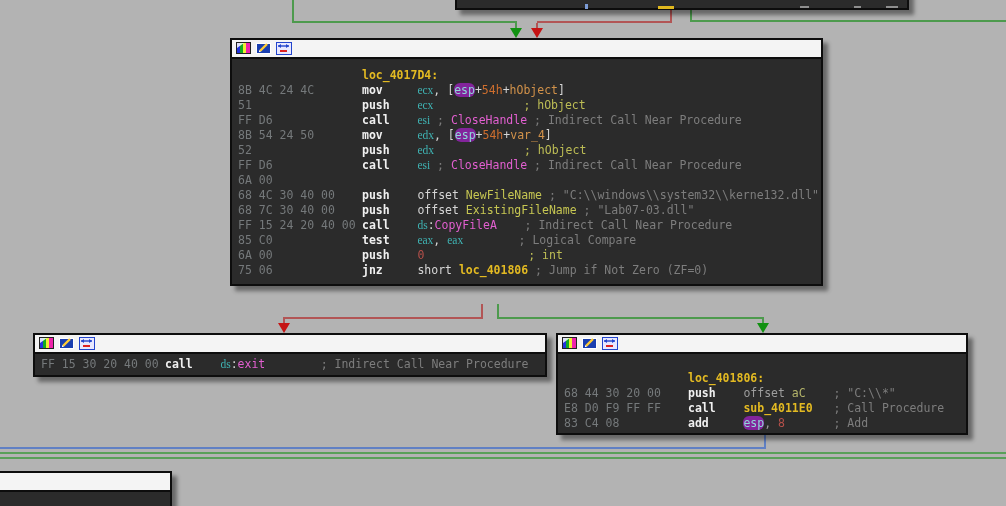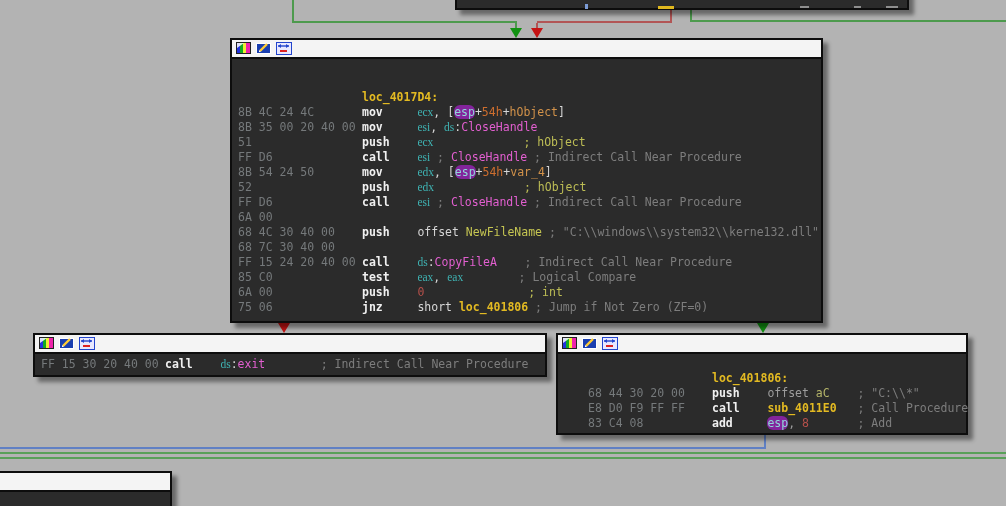--- a/index.html
+++ b/index.html
@@ -107,32 +107,31 @@
       <span class="ticon">
         <svg width="16" height="13">
             <rect x="0.5" y="0.5" width="15" height="12" fill="#e8e8ff" stroke="#2244cc"></rect>
             <line x1="2" y1="4" x2="13" y2="4" stroke="#2244cc" stroke-width="1.4"></line>
             <polygon points="2,4 5,2 5,6" fill="#2244cc"></polygon>
             <polygon points="13,4 10,2 10,6" fill="#2244cc"></polygon>
             <rect x="4" y="8" width="7" height="2" fill="#dd2222"></rect>
           </svg>
       </span>
     </div>
-    <div class="nodebody" style="padding:31px 0 6px 0;">
+    <div class="nodebody" style="padding:9px 0 6px 0;">
         <div class="asmrow"><span class="bytes"></span><span class="code"><span class="seg-label">loc_4017D4:</span></span></div>
         <div class="asmrow"><span class="bytes">8B 4C 24 4C</span><span class="code"><span class="seg-mn">mov     </span><span class="seg-reg">ecx</span><span class="seg-pln">, [</span><span class="seg-hl">esp</span><span class="seg-pln">+</span><span class="seg-num">54h</span><span class="seg-pln">+</span><span class="seg-var">hObject</span><span class="seg-pln">]</span></span></div>
-        <div class="asmrow"><span class="bytes">8B 35 00 20 40 00</span><span class="code"><span class="seg-mn">mov     </span><span class="seg-reg">esi</span><span class="seg-pln">, </span><span class="seg-reg">ds</span><span class="seg-pln">:</span><span class="seg-pink">CloseHandle</span></span></div>
         <div class="asmrow"><span class="bytes">51</span><span class="code"><span class="seg-mn">push    </span><span class="seg-reg">ecx</span><span class="seg-pln">             </span><span class="seg-cmty">; hObject</span></span></div>
         <div class="asmrow"><span class="bytes">FF D6</span><span class="code"><span class="seg-mn">call    </span><span class="seg-reg">esi</span><span class="seg-cmtg"> ; </span><span class="seg-pink">CloseHandle</span><span class="seg-cmtg"> ; Indirect Call Near Procedure</span></span></div>
         <div class="asmrow"><span class="bytes">8B 54 24 50</span><span class="code"><span class="seg-mn">mov     </span><span class="seg-reg">edx</span><span class="seg-pln">, [</span><span class="seg-hl">esp</span><span class="seg-pln">+</span><span class="seg-num">54h</span><span class="seg-pln">+</span><span class="seg-var">var_4</span><span class="seg-pln">]</span></span></div>
         <div class="asmrow"><span class="bytes">52</span><span class="code"><span class="seg-mn">push    </span><span class="seg-reg">edx</span><span class="seg-pln">             </span><span class="seg-cmty">; hObject</span></span></div>
         <div class="asmrow"><span class="bytes">FF D6</span><span class="code"><span class="seg-mn">call    </span><span class="seg-reg">esi</span><span class="seg-cmtg"> ; </span><span class="seg-pink">CloseHandle</span><span class="seg-cmtg"> ; Indirect Call Near Procedure</span></span></div>
         <div class="asmrow"><span class="bytes">6A 00</span></div>
         <div class="asmrow"><span class="bytes">68 4C 30 40 00</span><span class="code"><span class="seg-mn">push    </span><span class="seg-pln">offset </span><span class="seg-namy">NewFileName</span><span class="seg-cmtg"> ; "C:\\windows\\system32\\kerne132.dll"</span></span></div>
-        <div class="asmrow"><span class="bytes">68 7C 30 40 00</span></div>
+        <div class="asmrow"><span class="bytes">68 7C 30 40 00</span><span class="code"><span class="seg-mn">push    </span><span class="seg-pln">offset </span><span class="seg-namy">ExistingFileName</span><span class="seg-cmtg"> ; "Lab07-03.dll"</span></span></div>
         <div class="asmrow"><span class="bytes">FF 15 24 20 40 00</span><span class="code"><span class="seg-mn">call    </span><span class="seg-reg">ds</span><span class="seg-pln">:</span><span class="seg-pink">CopyFileA</span><span class="seg-pln">    </span><span class="seg-cmtg">; Indirect Call Near Procedure</span></span></div>
         <div class="asmrow"><span class="bytes">85 C0</span><span class="code"><span class="seg-mn">test    </span><span class="seg-reg">eax</span><span class="seg-pln">, </span><span class="seg-reg">eax</span><span class="seg-pln">        </span><span class="seg-cmtg">; Logical Compare</span></span></div>
         <div class="asmrow"><span class="bytes">6A 00</span><span class="code"><span class="seg-mn">push    </span><span class="seg-imm">0</span><span class="seg-pln">               </span><span class="seg-cmty">; int</span></span></div>
         <div class="asmrow"><span class="bytes">75 06</span><span class="code"><span class="seg-mn">jnz     </span><span class="seg-pln">short </span><span class="seg-locref">loc_401806</span><span class="seg-cmtg"> ; Jump if Not Zero (ZF=0)</span></span></div>
       </div>
   </div>
 
   <div class="node" style="left:33px;top:333px;width:510px;">
     <div class="titlebar">
       <span class="ticon">
@@ -189,21 +188,21 @@
       <span class="ticon">
         <svg width="16" height="13">
             <rect x="0.5" y="0.5" width="15" height="12" fill="#e8e8ff" stroke="#2244cc"></rect>
             <line x1="2" y1="4" x2="13" y2="4" stroke="#2244cc" stroke-width="1.4"></line>
             <polygon points="2,4 5,2 5,6" fill="#2244cc"></polygon>
             <polygon points="13,4 10,2 10,6" fill="#2244cc"></polygon>
             <rect x="4" y="8" width="7" height="2" fill="#dd2222"></rect>
           </svg>
       </span>
     </div>
-    <div class="nodebody" style="padding:17px 12px 2px 0;margin-left:24px;">
+    <div class="nodebody" style="padding:17px 12px 2px 0;">
         <div class="asmrow"><span class="bytes"></span><span class="code"><span class="seg-label">loc_401806:</span></span></div>
         <div class="asmrow"><span class="bytes">68 44 30 20 00</span><span class="code"><span class="seg-mn">push    </span><span class="seg-dim">offset </span><span class="seg-namyd">aC</span><span class="seg-pln">    </span><span class="seg-cmtg">; "C:\\*"</span></span></div>
         <div class="asmrow"><span class="bytes">E8 D0 F9 FF FF</span><span class="code"><span class="seg-mn">call    </span><span class="seg-locref">sub_4011E0</span><span class="seg-pln">   </span><span class="seg-cmtg">; Call Procedure</span></span></div>
         <div class="asmrow"><span class="bytes">83 C4 08</span><span class="code"><span class="seg-mn">add     </span><span class="seg-hl">esp</span><span class="seg-dim">, </span><span class="seg-imm">8</span><span class="seg-pln">       </span><span class="seg-cmtg">; Add</span></span></div>
       </div>
   </div>
 
   <div class="node" style="left:-70px;top:471px;width:238px;height:60px;">
     <div class="titlebar"></div>
     <div class="nodebody" style="height:40px;"></div>

